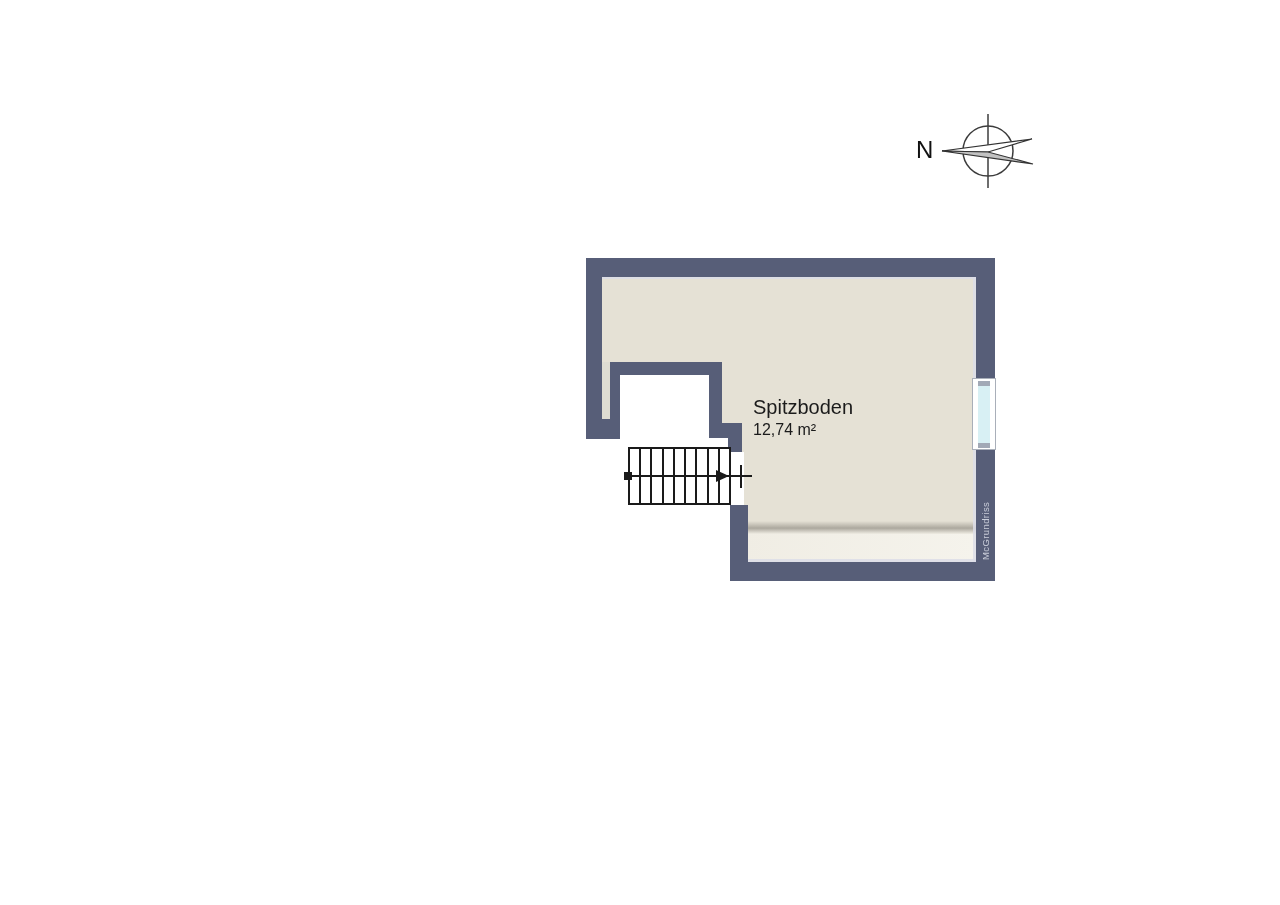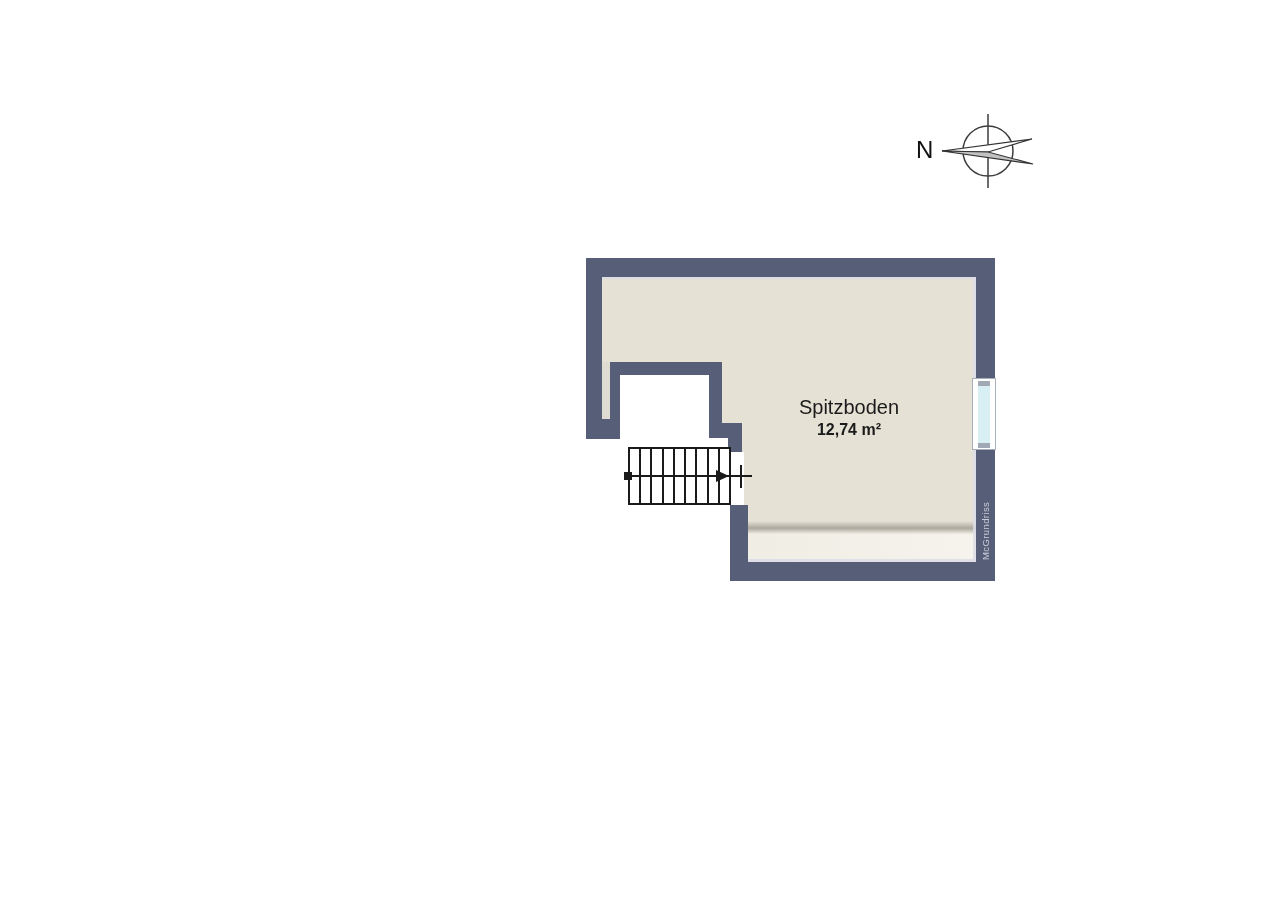--- a/index.html
+++ b/index.html
@@ -57,23 +57,23 @@
     border:1px solid #A9AFB9;box-sizing:border-box;}
   #window-cap-top{left:978px;top:381px;width:12px;height:5px;background:var(--window-cap);}
   #window-cap-bottom{left:978px;top:443px;width:12px;height:5px;background:var(--window-cap);}
   #window-pane{left:978px;top:386px;width:12px;height:57px;background:var(--window-pane);}
 
   
   #watermark-text{left:976px;top:500px;width:19px;height:62px;
     writing-mode:vertical-rl;transform:rotate(180deg);
     font-size:9.5px;letter-spacing:.4px;color:var(--watermark-text);
     text-align:center;line-height:19px;}
-  #room-label{left:753px;top:396px;width:192px;text-align:center;color:var(--label-text);}
+  #room-label{left:753px;top:396px;width:192px;color:var(--label-text);}
   #room-name{font-size:20px;line-height:23px;}
-  #room-area{font-size:16px;line-height:21px;font-weight:bold;}
+  #room-area{font-size:16px;line-height:21px;}
   #compass-label{left:916px;top:138px;font-size:24px;color:#111;line-height:24px;}
   #compass-svg{left:930px;top:108px;}
 </style>
 </head>
 <body>
 
 <div id="canvas">
 
   <div class="abs" id="compass-label">N</div>
   <svg class="abs" id="compass-svg" width="115" height="92" viewBox="0 0 115 92">

